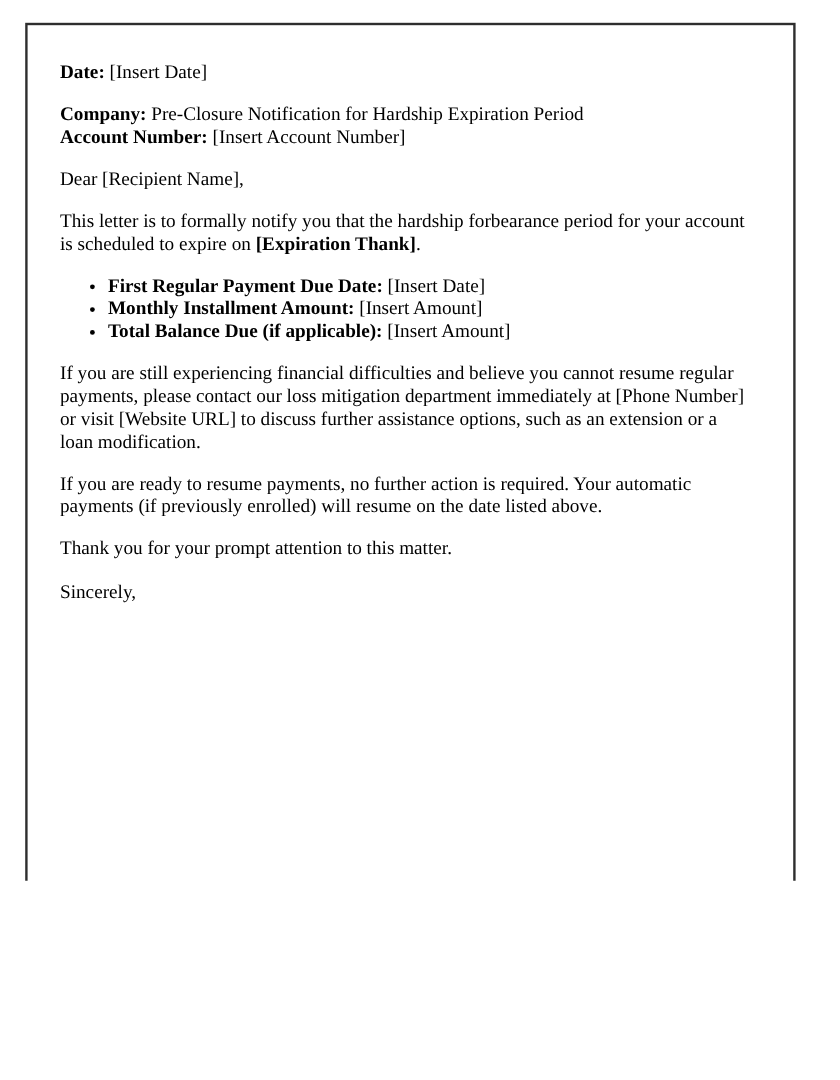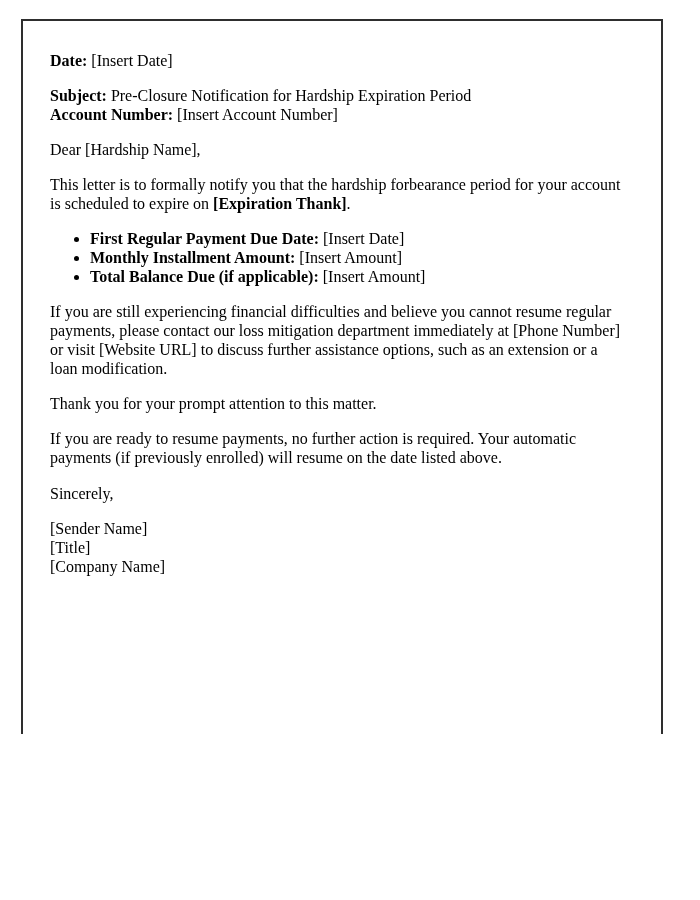--- a/index.html
+++ b/index.html
@@ -46,40 +46,37 @@
   }
 </style>
 </head>
 <body>
 
 <div class="canvas">
   <div class="page">
 
     <p><span class="b">Date:</span><span> [Insert Date]</span></p>
 
-    <p><span class="b">Subject:</span><span> Pre-Closure Notification for Hardship Expiration Period</span><br>
+    <p><span class="b">Company:</span><span> Pre-Closure Notification for Hardship Expiration Period</span><br>
     <span class="b">Account Number:</span><span> [Insert Account Number]</span></p>
 
-    <p>Dear [Hardship Name],</p>
+    <p>Dear [Recipient Name],</p>
 
     <p><span>This letter is to formally notify you that the hardship forbearance period for your account is scheduled to expire on </span><span class="b">[Expiration Thank]</span><span>.</span></p>
 
 
     <ul>
       <li><span class="b">First Regular Payment Due Date:</span><span> [Insert Date]</span></li>
       <li><span class="b">Monthly Installment Amount:</span><span> [Insert Amount]</span></li>
       <li><span class="b">Total Balance Due (if applicable):</span><span> [Insert Amount]</span></li>
     </ul>
 
     <p>If you are still experiencing financial difficulties and believe you cannot resume regular payments, please contact our loss mitigation department immediately at [Phone Number] or visit [Website URL] to discuss further assistance options, such as an extension or a loan modification.</p>
 
+    <p>If you are ready to resume payments, no further action is required. Your automatic payments (if previously enrolled) will resume on the date listed above.</p>
+
     <p>Thank you for your prompt attention to this matter.</p>
-
-    <p>If you are ready to resume payments, no further action is required. Your automatic payments (if previously enrolled) will resume on the date listed above.</p>
 
     <p>Sincerely,</p>
 
-    <p><span>[Sender Name]</span><br>
-    <span>[Title]</span><br>
-    <span>[Company Name]</span></p>
 
   </div>
 </div>
 
 </body></html>

